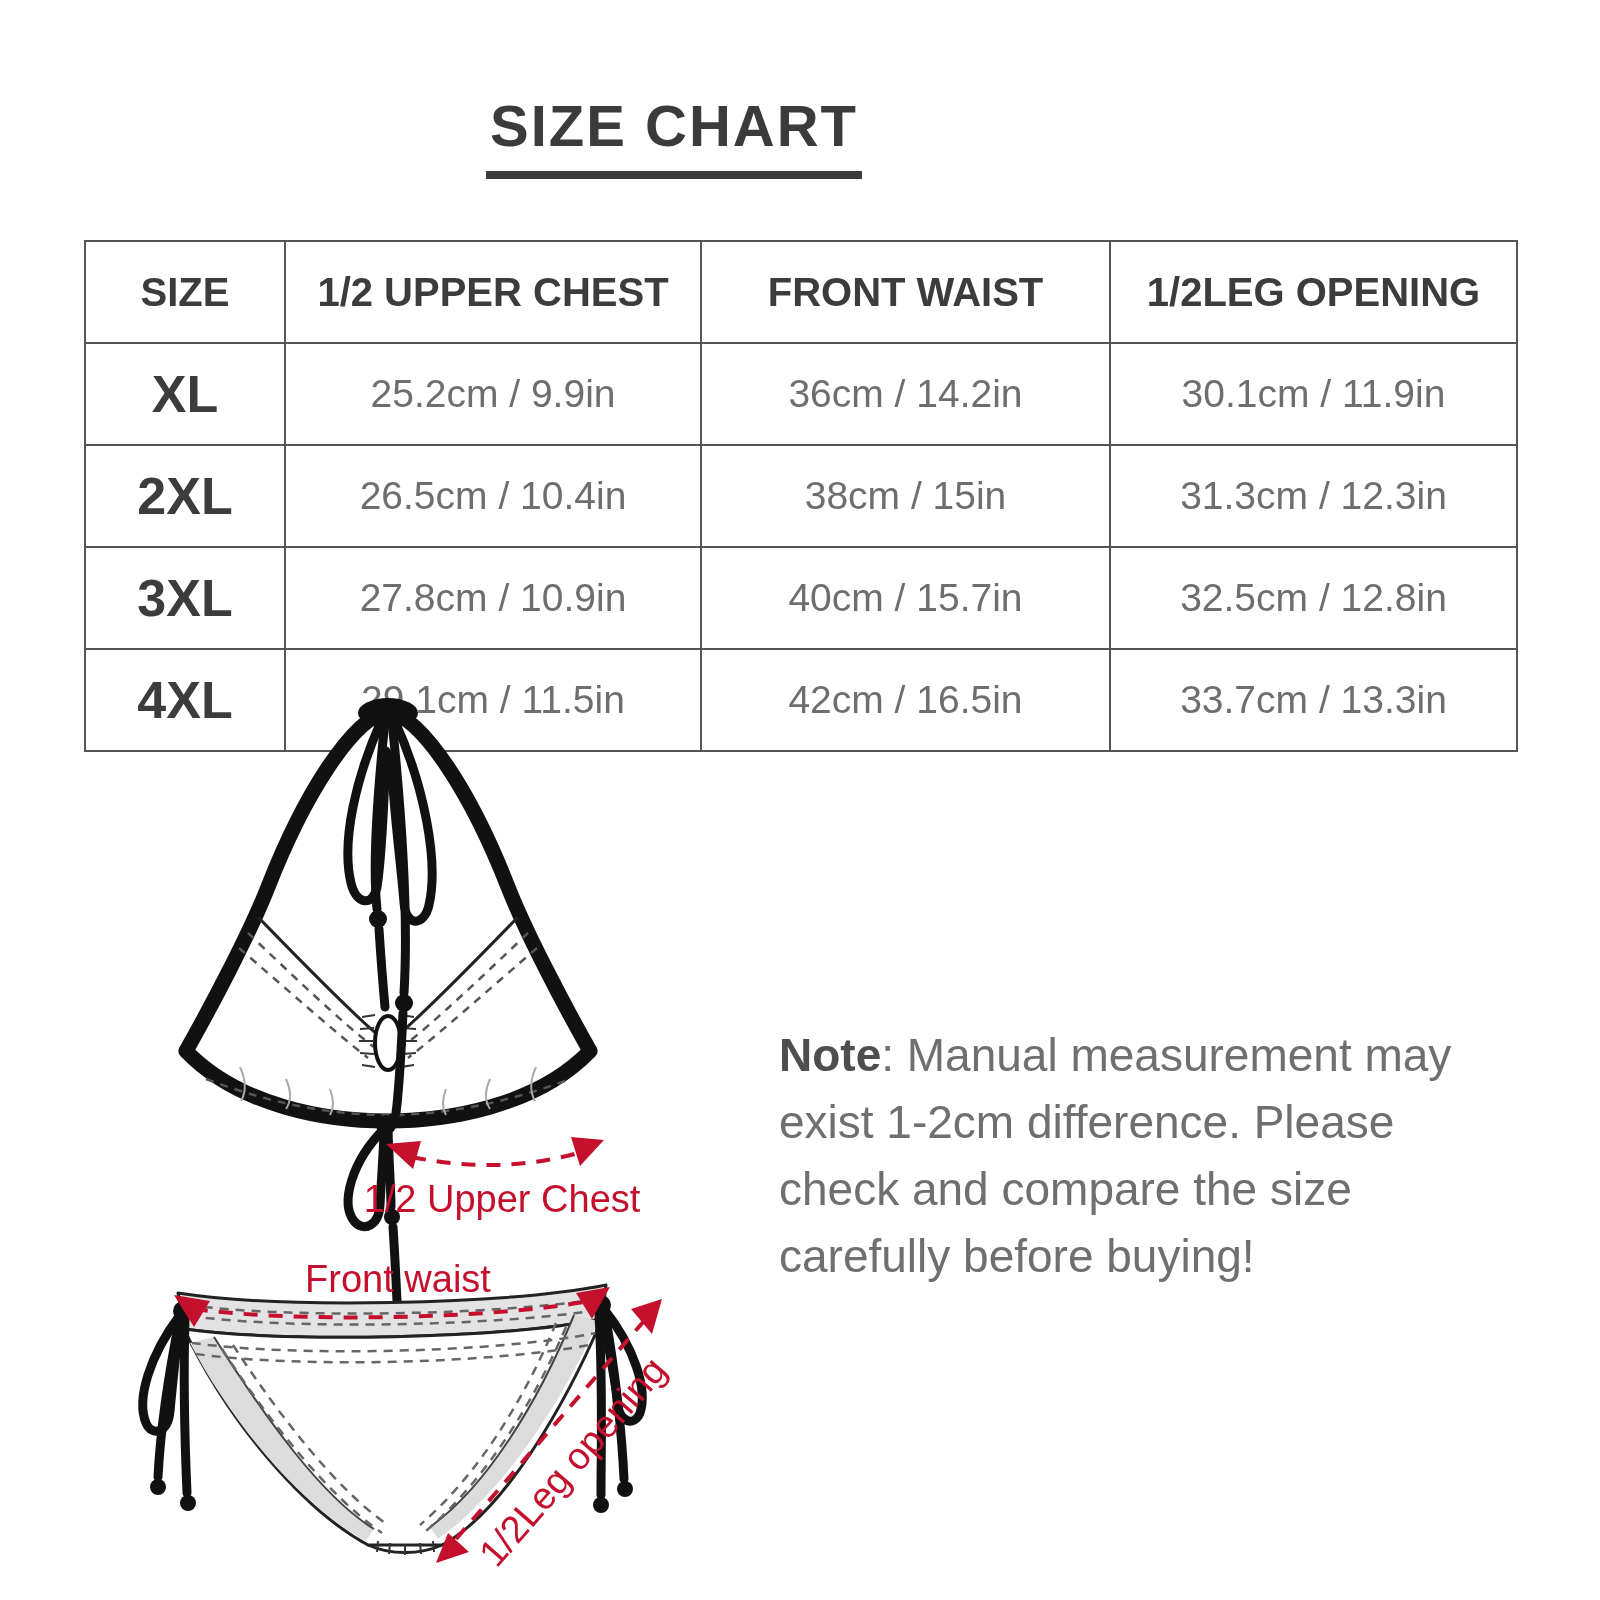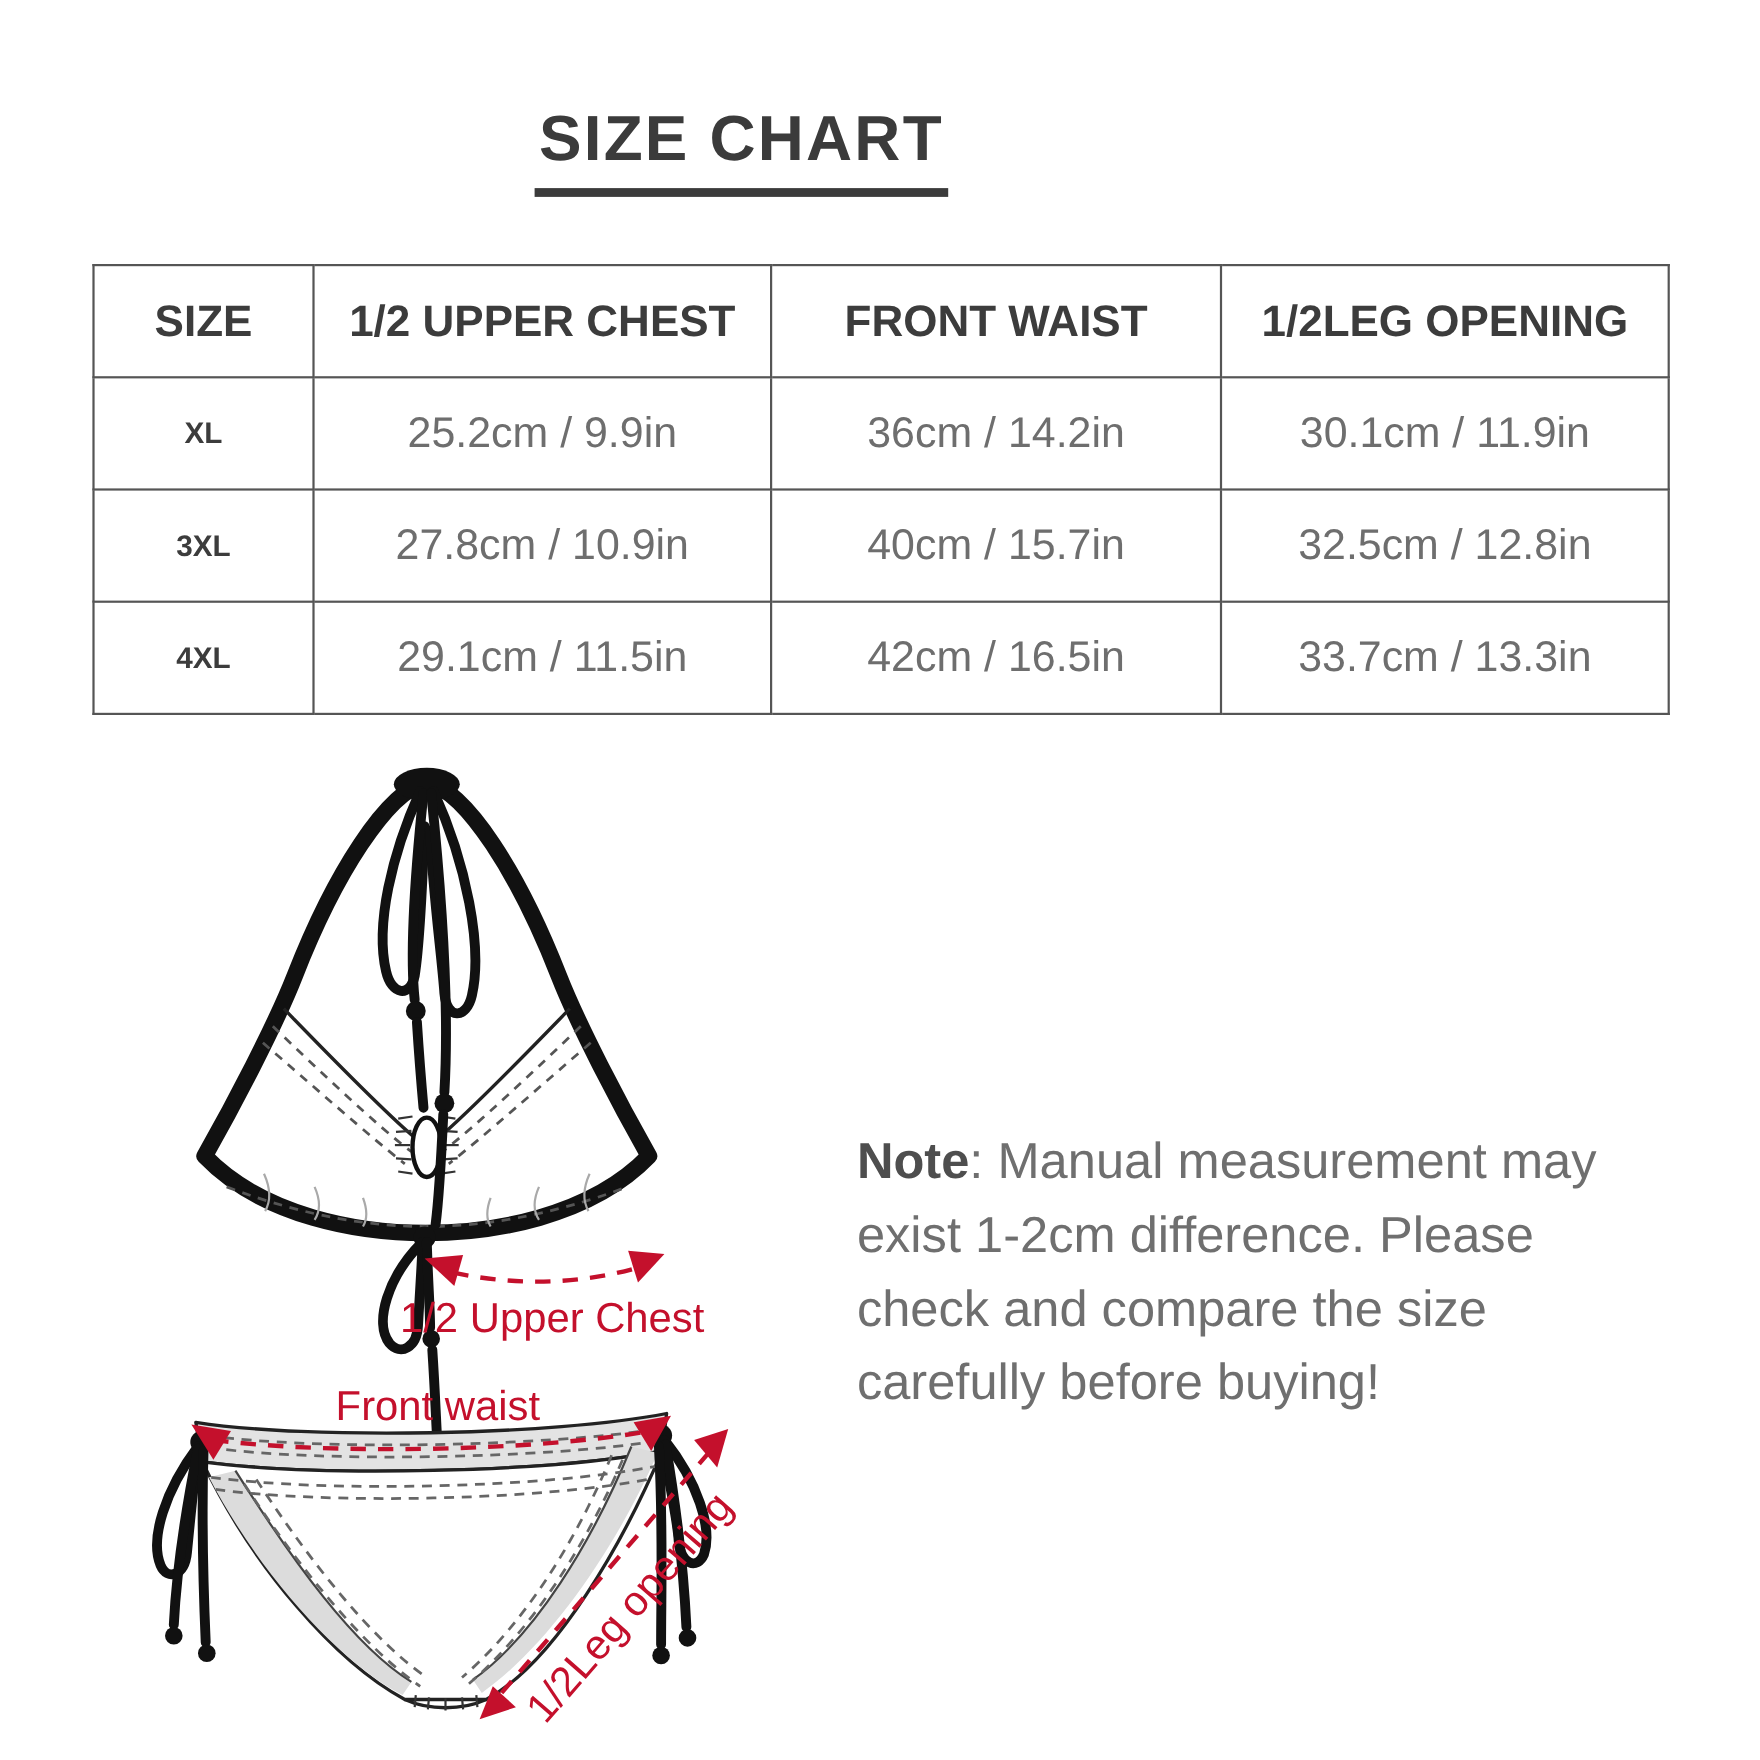--- a/index.html
+++ b/index.html
@@ -17,21 +17,21 @@
   table.size-chart{
     position:absolute;left:84px;top:240px;width:1432px;
     border-collapse:collapse;table-layout:fixed;
   }
   .size-chart th,.size-chart td{
     border:2px solid #555;height:68px;text-align:center;vertical-align:middle;
     padding:16px;white-space:nowrap;
   }
   .size-chart th{font-size:40px;font-weight:bold;color:#3c3c3c;}
   .size-chart td{font-size:39px;color:#6e6e6e;font-weight:normal;}
-  .size-chart td.size-col{font-size:27px;font-weight:bold;color:#3c3c3c;}
+  .size-chart td.size-col{font-size:52px;font-weight:bold;color:#3c3c3c;}
   
   .note{
     position:absolute;left:737px;top:1022px;width:700px;
     font-size:46px;line-height:67px;color:#6f6f6f;margin-left:42px;
   }
   .note b{color:#4e4e4e;}
   
   .diagram-svg{position:absolute;left:90px;top:655px;width:620px;height:950px;}
   .str{fill:none;stroke:#111;stroke-width:9;stroke-linecap:round;}
   .st{fill:none;stroke:#555;stroke-width:2.5;stroke-dasharray:8,7;}
@@ -68,20 +68,26 @@
       <th>FRONT WAIST</th>
       <th>1/2LEG OPENING</th>
     </tr>
   </thead>
   <tbody>
     <tr>
       <td class="size-col">XL</td>
       <td>25.2cm / 9.9in</td>
       <td>36cm / 14.2in</td>
       <td>30.1cm / 11.9in</td>
+    </tr>
+    <tr>
+      <td class="size-col">2XL</td>
+      <td>26.5cm / 10.4in</td>
+      <td>38cm / 15in</td>
+      <td>31.3cm / 12.3in</td>
     </tr>
     <tr>
       <td class="size-col">3XL</td>
       <td>27.8cm / 10.9in</td>
       <td>40cm / 15.7in</td>
       <td>32.5cm / 12.8in</td>
     </tr>
     <tr>
       <td class="size-col">4XL</td>
       <td>29.1cm / 11.5in</td>

